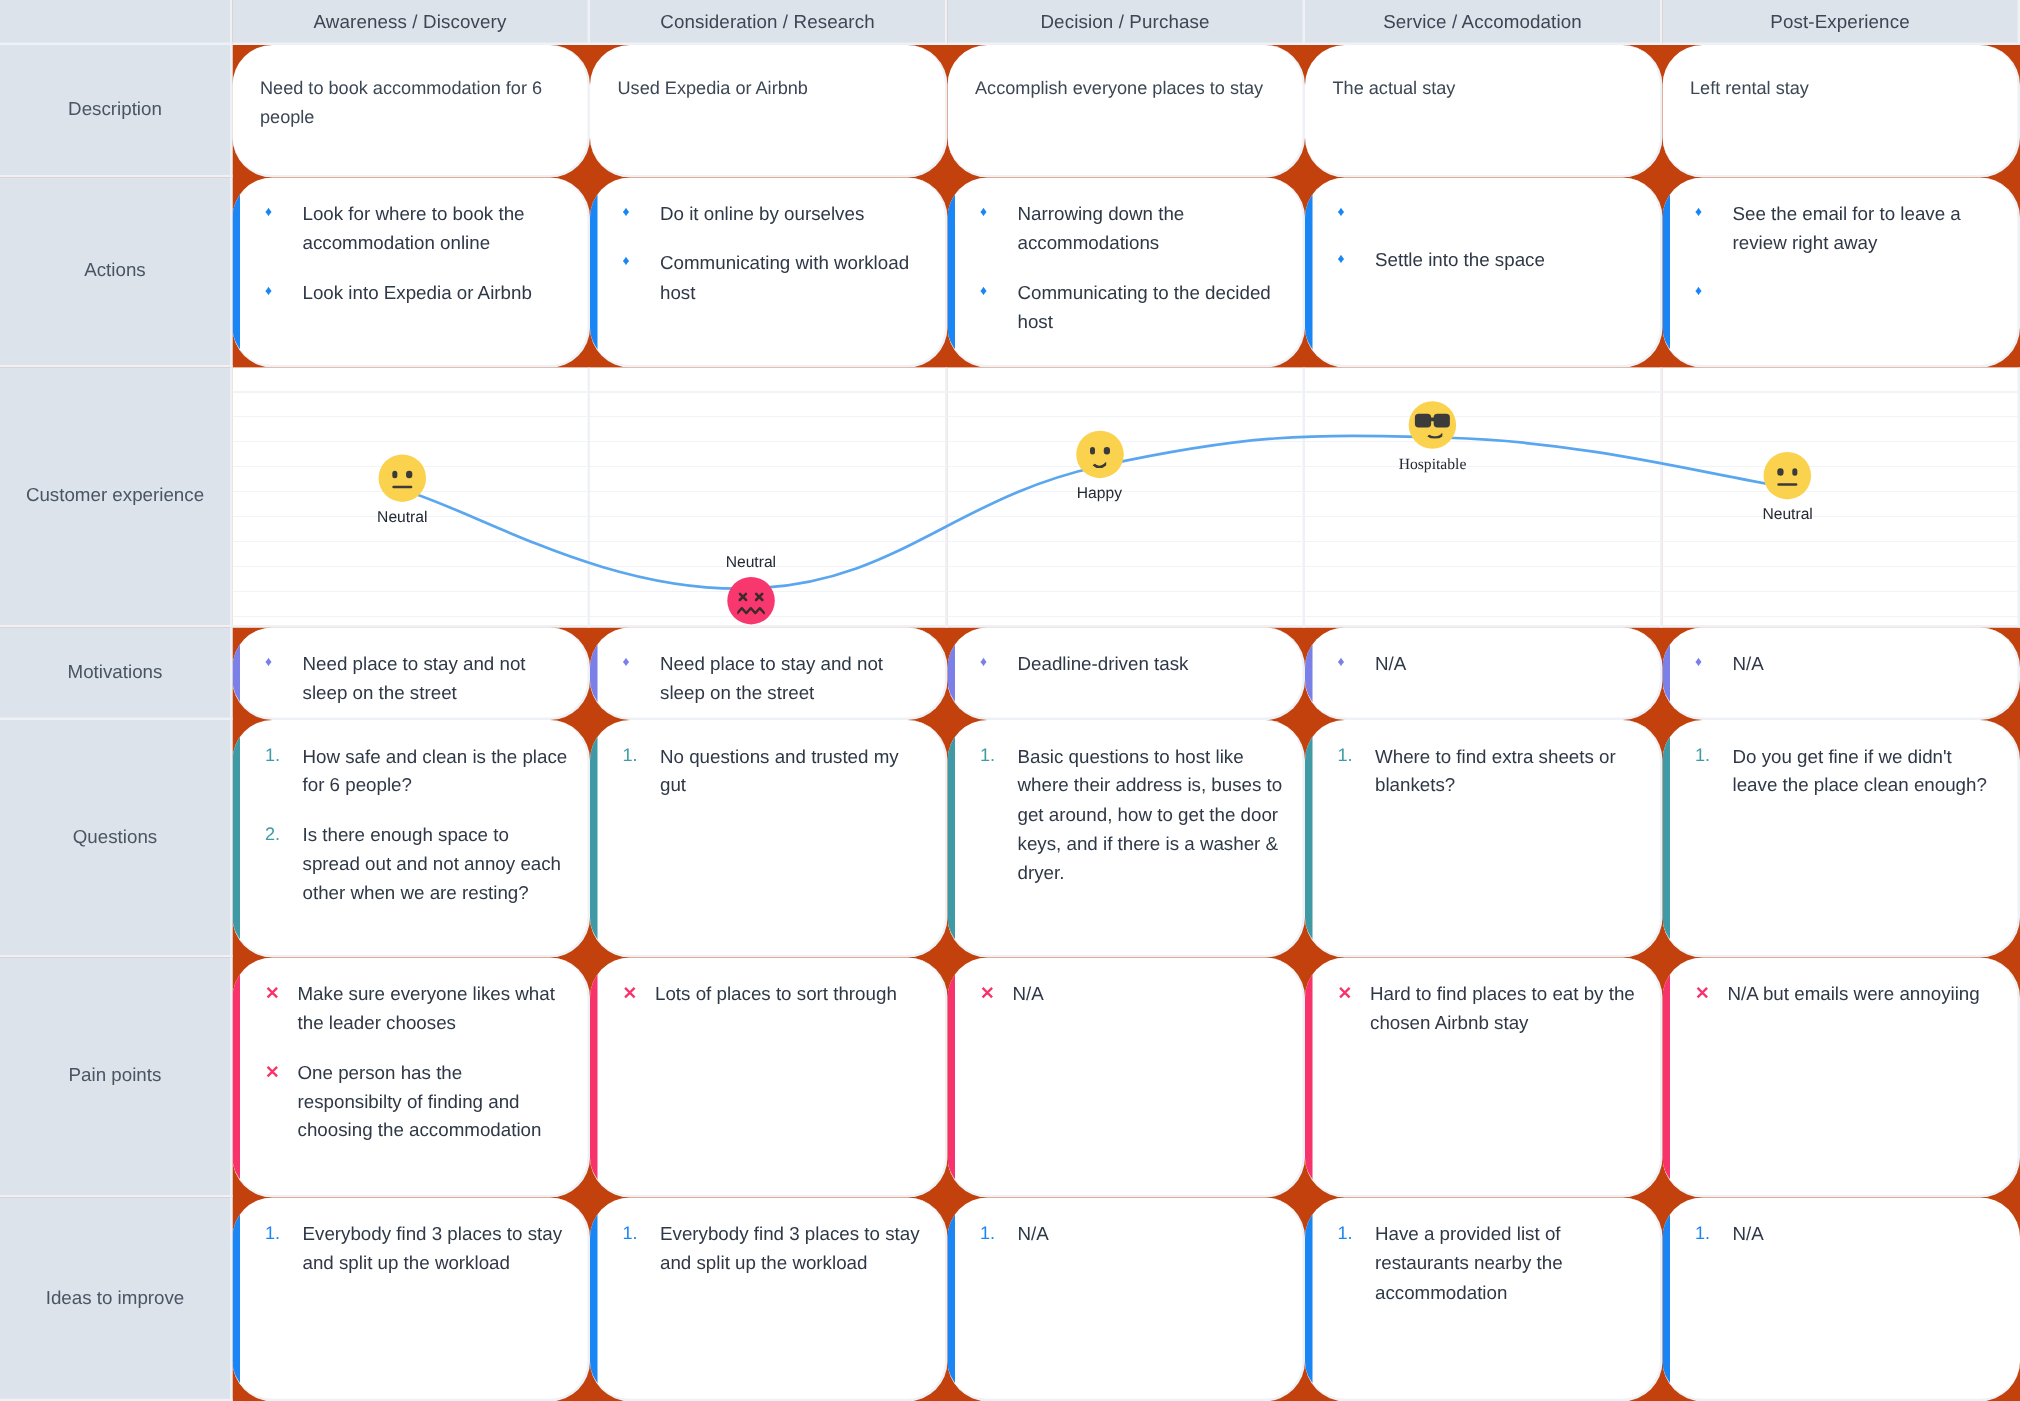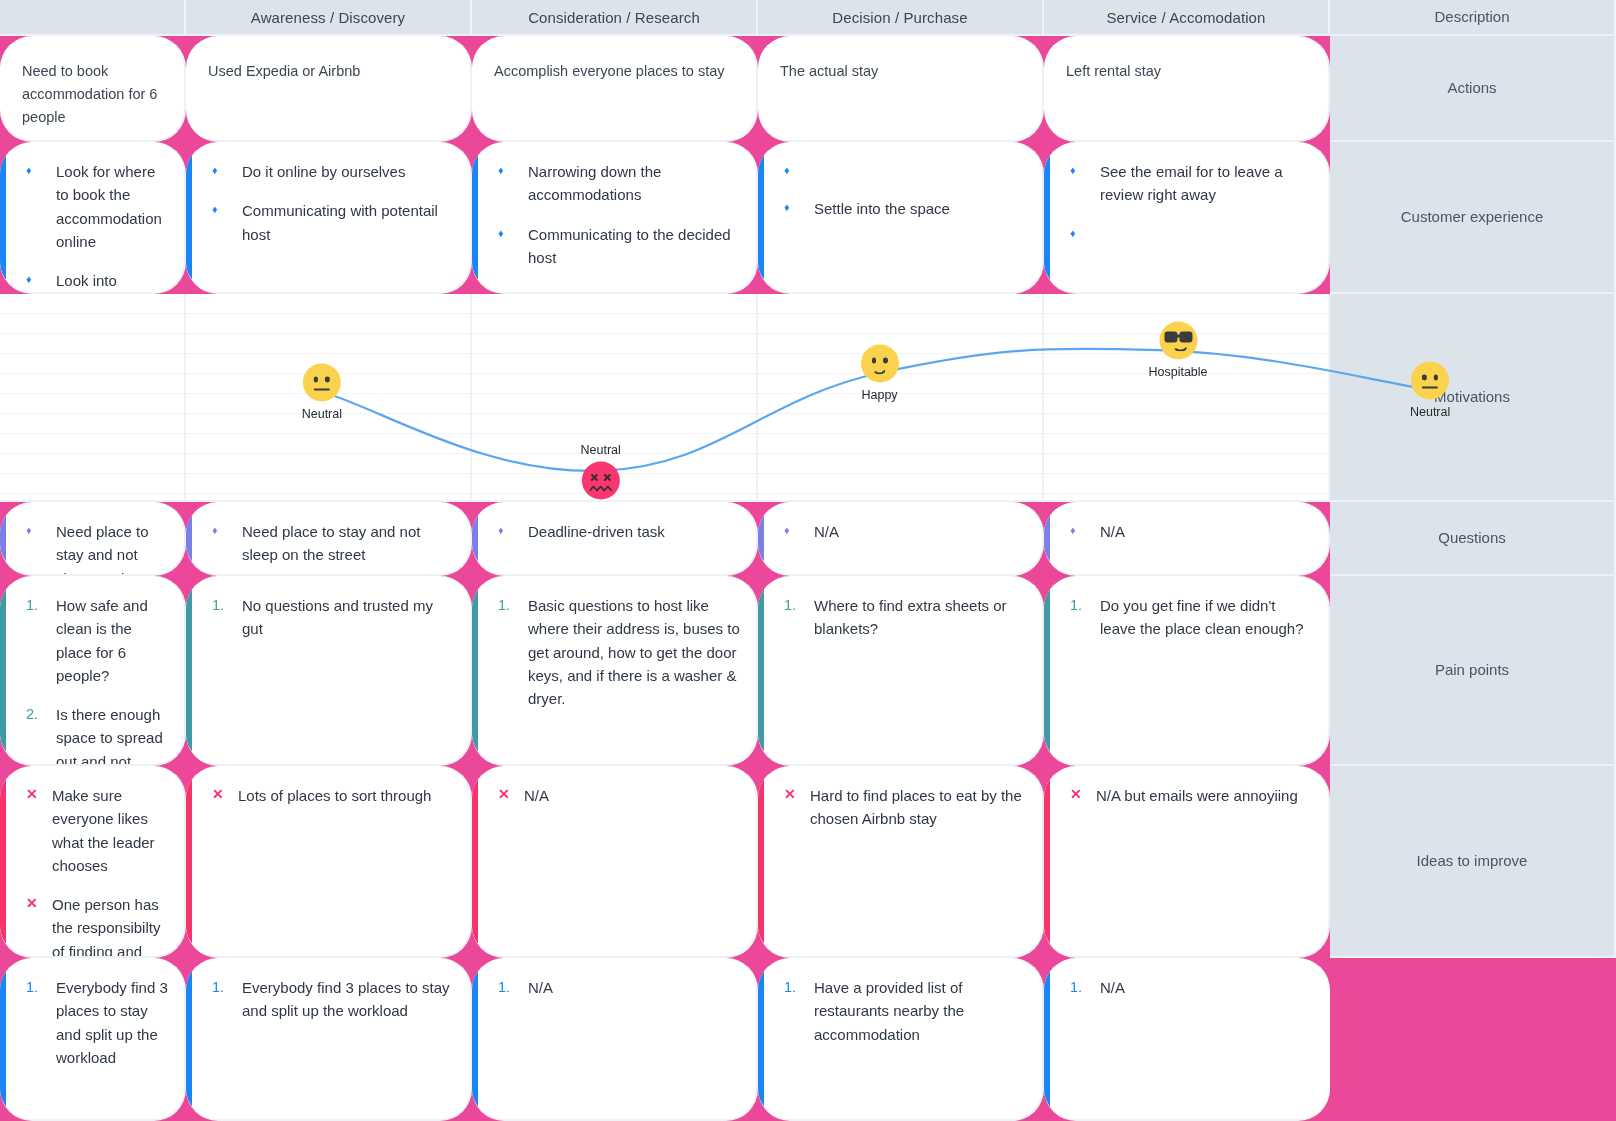--- a/index.html
+++ b/index.html
@@ -8,21 +8,21 @@
     width: 1616px; height: 1121px;
     background: #ffffff;
     font-family: "Liberation Sans", sans-serif;
     overflow: hidden;
   }
   #map {
     width: 1616px; height: 1121px;
     display: grid;
     grid-template-columns: 186px repeat(5, 1fr);
     grid-template-rows: 36px 106px 152px 208px 74px 190px 192px 163px;
-    background: #ec4899;
+    background: #c2410c;
     gap: 0;
   }
 
   
   .corner {
     background: #dde3ea;
     border-right: 2px solid #eef1f5;
     border-bottom: 2px solid #eef1f5;
   }
   .stage-head {
@@ -202,20 +202,23 @@
     </div>
   <div class="stage-head">
       <span>Consideration / Research</span>
     </div>
   <div class="stage-head">
       <span>Decision / Purchase</span>
     </div>
   <div class="stage-head">
       <span>Service / Accomodation</span>
     </div>
+  <div class="stage-head">
+      <span>Post-Experience</span>
+    </div>
 
   <div class="row-label">
       <span>Description</span>
     </div>
   <div class="cell">
       <div class="desc-text">Need to book accommodation for 6 people</div>
     </div>
   <div class="cell">
       <div class="desc-text">Used Expedia or Airbnb</div>
     </div>
@@ -247,21 +250,21 @@
     </div>
   <div class="cell accented">
       <div class="accent-bar" style="background: rgb(26, 133, 245);"></div>
       <ul class="items">
         <li class="item">
           <span class="marker diamond" style="color: rgb(26, 133, 245);">♦</span>
           <span class="itext">Do it online by ourselves</span>
         </li>
         <li class="item">
           <span class="marker diamond" style="color: rgb(26, 133, 245);">♦</span>
-          <span class="itext">Communicating with potentail host</span>
+          <span class="itext">Communicating with workload host</span>
         </li>
       </ul>
     </div>
   <div class="cell accented">
       <div class="accent-bar" style="background: rgb(26, 133, 245);"></div>
       <ul class="items">
         <li class="item">
           <span class="marker diamond" style="color: rgb(26, 133, 245);">♦</span>
           <span class="itext">Narrowing down the accommodations</span>
         </li>
@@ -544,21 +547,21 @@
       </div>
     </div>
     <div class="emoji-node" style="left: 693.55px; top: 79.04px;">
       <div class="emoji-face yellow">
         <span class="eye l"></span>
         <span class="eye r"></span>
         <span class="mouth-smile"></span>
       </div>
       <div class="emoji-label">Happy</div>
     </div>
-    <div class="emoji-node" style="left: 992px; top: 56.16px;">
+    <div class="emoji-node" style="left: 960px; top: 56.16px; font-family: Liberation Serif, serif;">
       <div class="emoji-face yellow">
         <span class="shades">
           <span class="lens l"></span>
           <span class="lens r"></span>
           <span class="bridge"></span>
         </span>
         <span class="mouth-smile" style="top:23px;left:13px;right:9px;height:7px;"></span>
       </div>
       <div class="emoji-label">Hospitable</div>
     </div>

